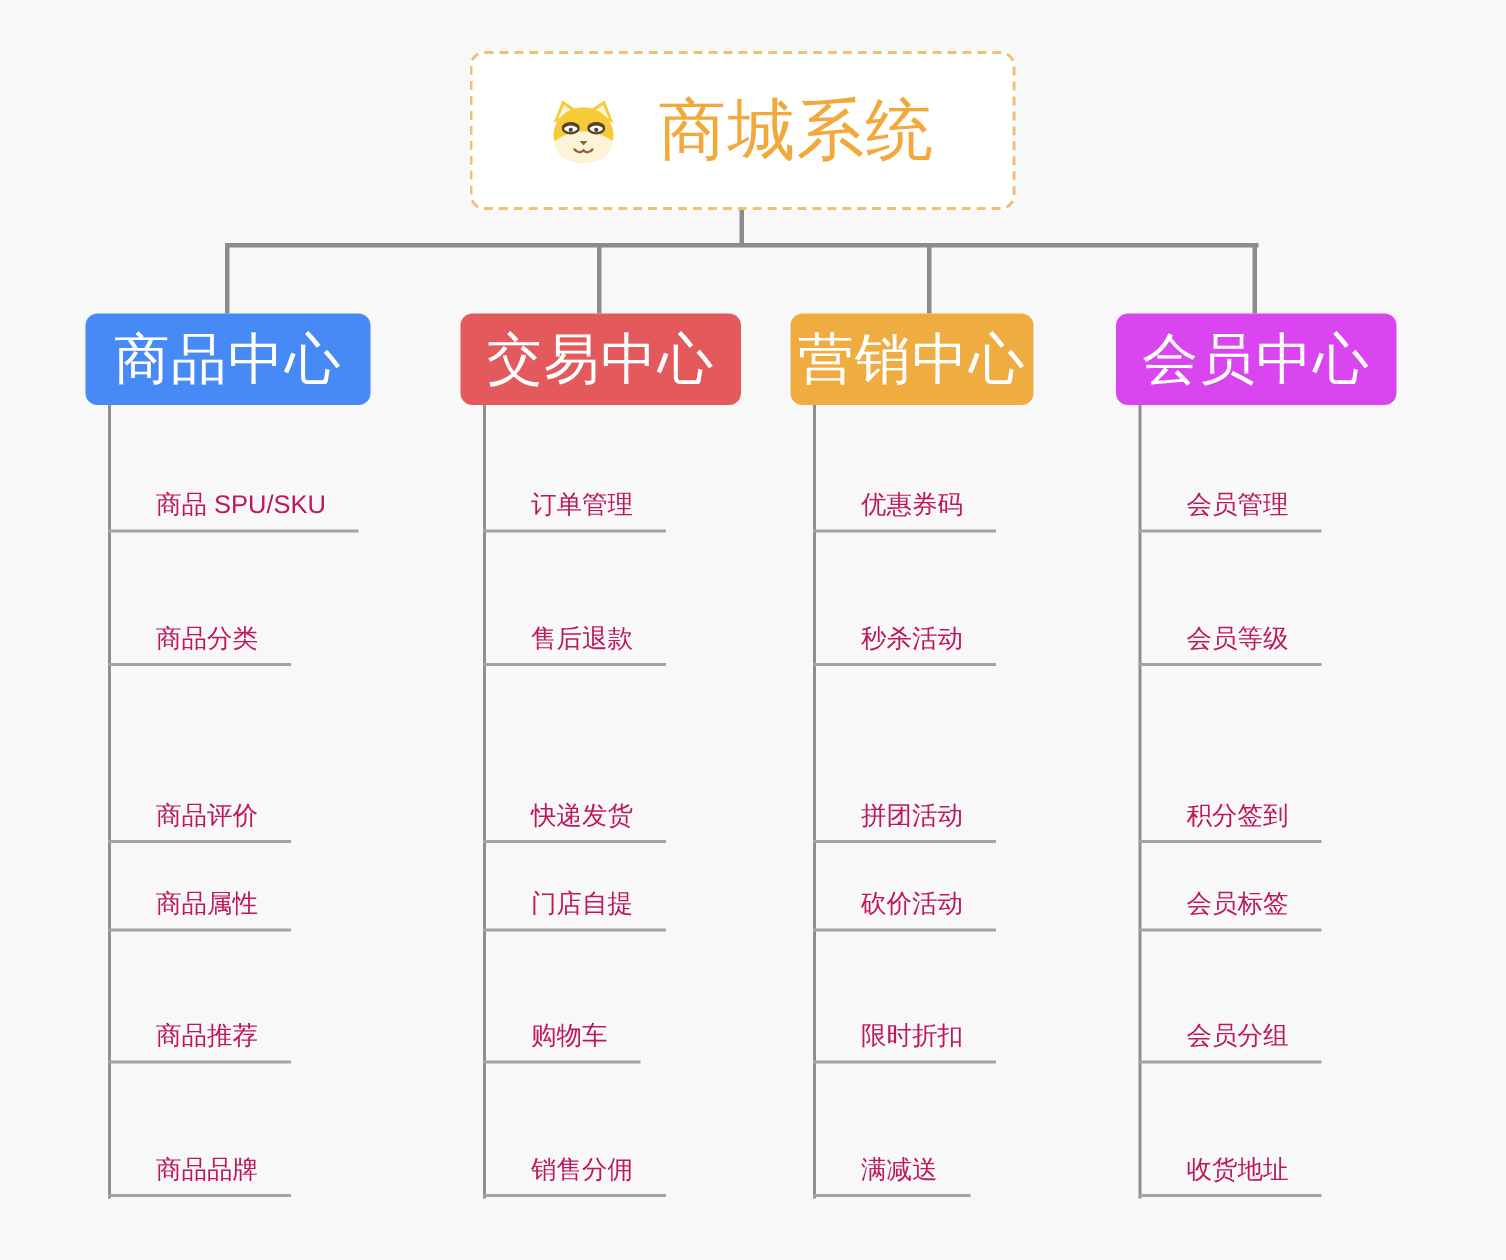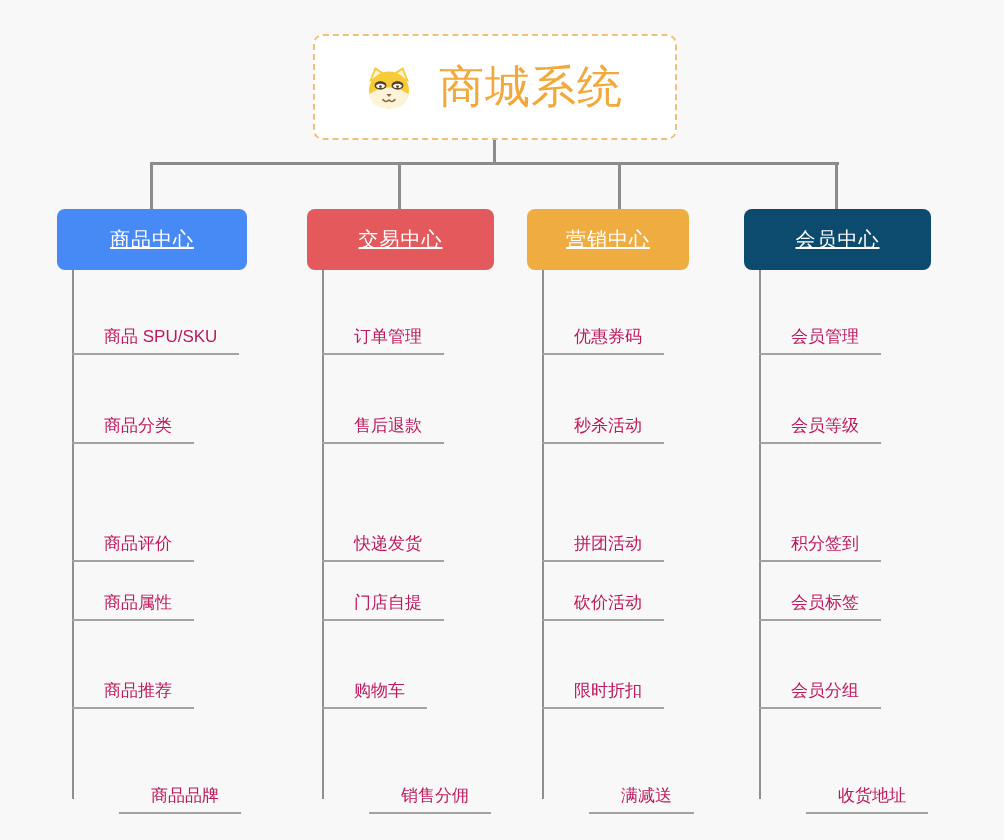--- a/index.html
+++ b/index.html
@@ -49,25 +49,24 @@
 
   
   .branch {
     position: absolute;
     top: 209px; height: 61px;
     border-radius: 8px;
     display: flex;
     align-items: center;
     justify-content: center;
     color: #ffffff;
-    font-size: 20px;
+    font-size: 37px;
     letter-spacing: 1px;
     white-space: nowrap;
     cursor: default;
-    text-decoration: underline;
   }
   .b0 { left: 57px;  width: 190px; }
   .b1 { left: 307px; width: 187px; }
   .b2 { left: 527px; width: 162px; }
   .b3 { left: 744px; width: 187px; }
 
   
   .trunk {
     position: absolute;
     top: 270px;
@@ -94,21 +93,21 @@
   }
   .c0 { left: 72px; }
   .c1 { left: 322px; }
   .c2 { left: 542px; }
   .c3 { left: 759px; }
   .r0 { top: 317px; }
   .r1 { top: 406px; }
   .r2 { top: 494px; margin-top: 30px; }
   .r3 { top: 583px; }
   .r4 { top: 671px; }
-  .r5 { top: 776px; margin-left: 47px; }
+  .r5 { top: 760px; }
 </style>
 </head>
 <body>
 
 <div class="canvas">
 
   <div class="conn conn-root-v" style="background: rgb(140, 140, 140);"></div>
   <div class="conn conn-h" style="background: rgb(140, 140, 140);"></div>
   <div class="conn conn-drop drop0" style="background: rgb(140, 140, 140);"></div>
   <div class="conn conn-drop drop1" style="background: rgb(140, 140, 140);"></div>
@@ -138,21 +137,21 @@
         <path d="M19.3,29 h5.4 l-2.7,3 Z" fill="#8a6a48"></path>
         <path d="M16,34.6 q3,3.4 6,0.6 q3,2.8 6,-0.6" fill="none" stroke="#8a6a48" stroke-width="1.6" stroke-linecap="round"></path>
       </svg>
     </span>
     <span class="root-label" style="color: rgb(242, 169, 60);">商城系统</span>
   </div>
 
   <div class="branch b0" style="background: rgb(71, 137, 245);">商品中心</div>
   <div class="branch b1" style="background: rgb(227, 89, 92);">交易中心</div>
   <div class="branch b2" style="background: rgb(239, 173, 65);">营销中心</div>
-  <div class="branch b3" style="background: #0c4a6e;">会员中心</div>
+  <div class="branch b3" style="background: #d946ef;">会员中心</div>
 
   <div class="trunk t0"></div>
   <div class="trunk t1"></div>
   <div class="trunk t2"></div>
   <div class="trunk t3"></div>
 
   <div class="leaf c0 r0">商品 SPU/SKU</div>
   <div class="leaf c0 r1">商品分类</div>
   <div class="leaf c0 r2">商品评价</div>
   <div class="leaf c0 r3">商品属性</div>

